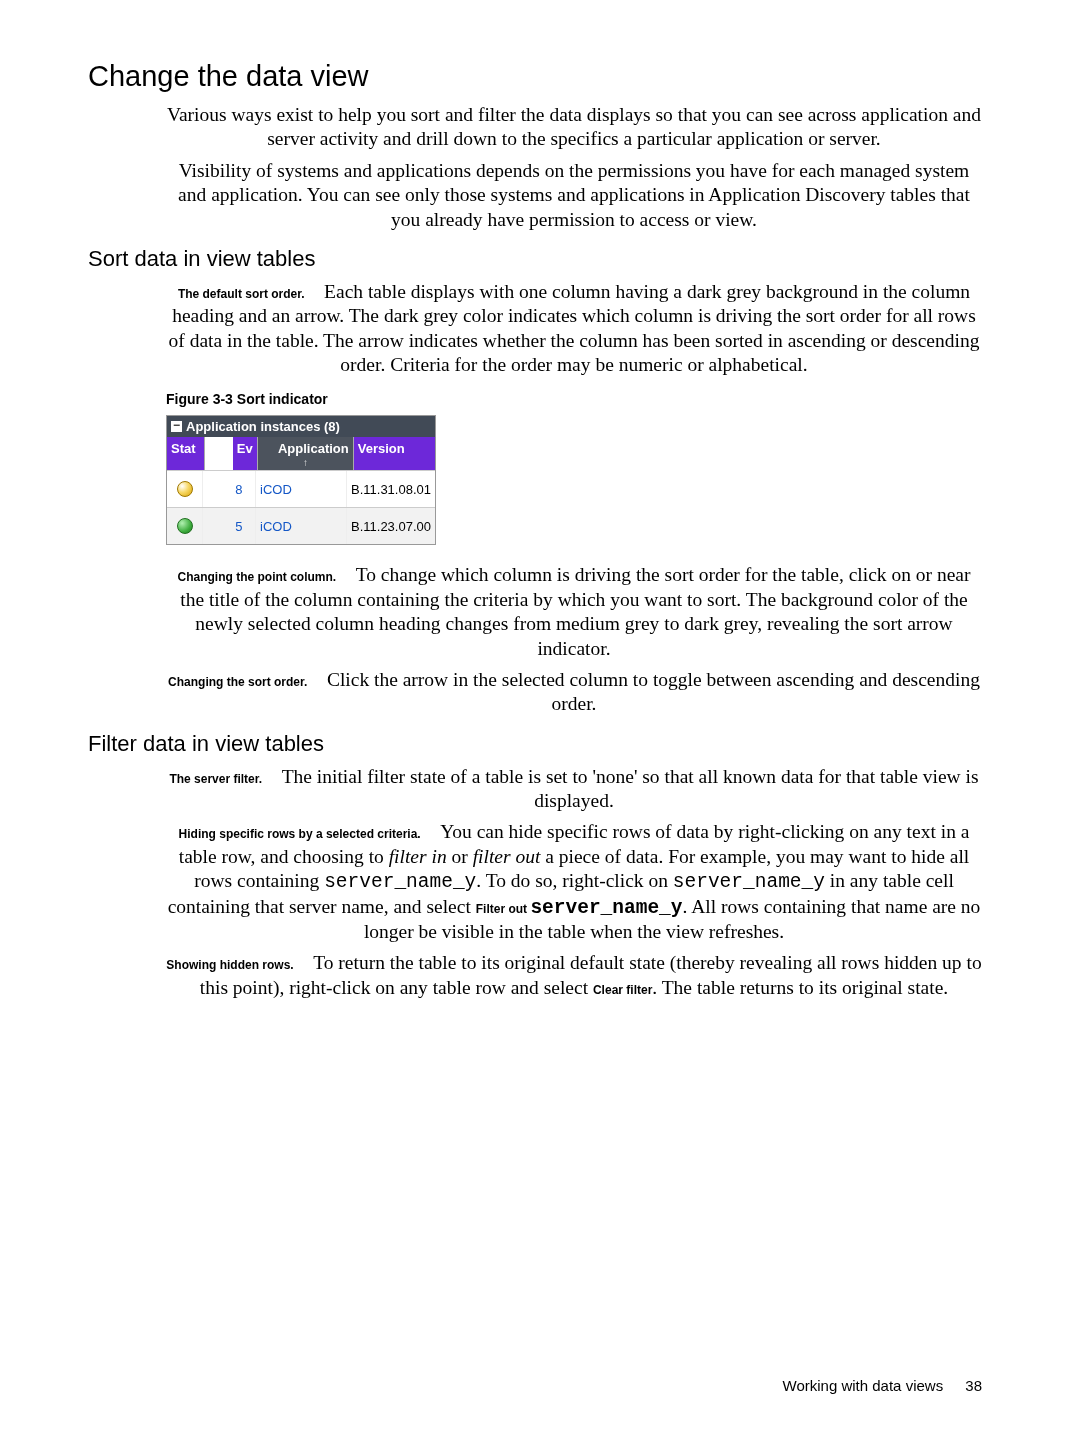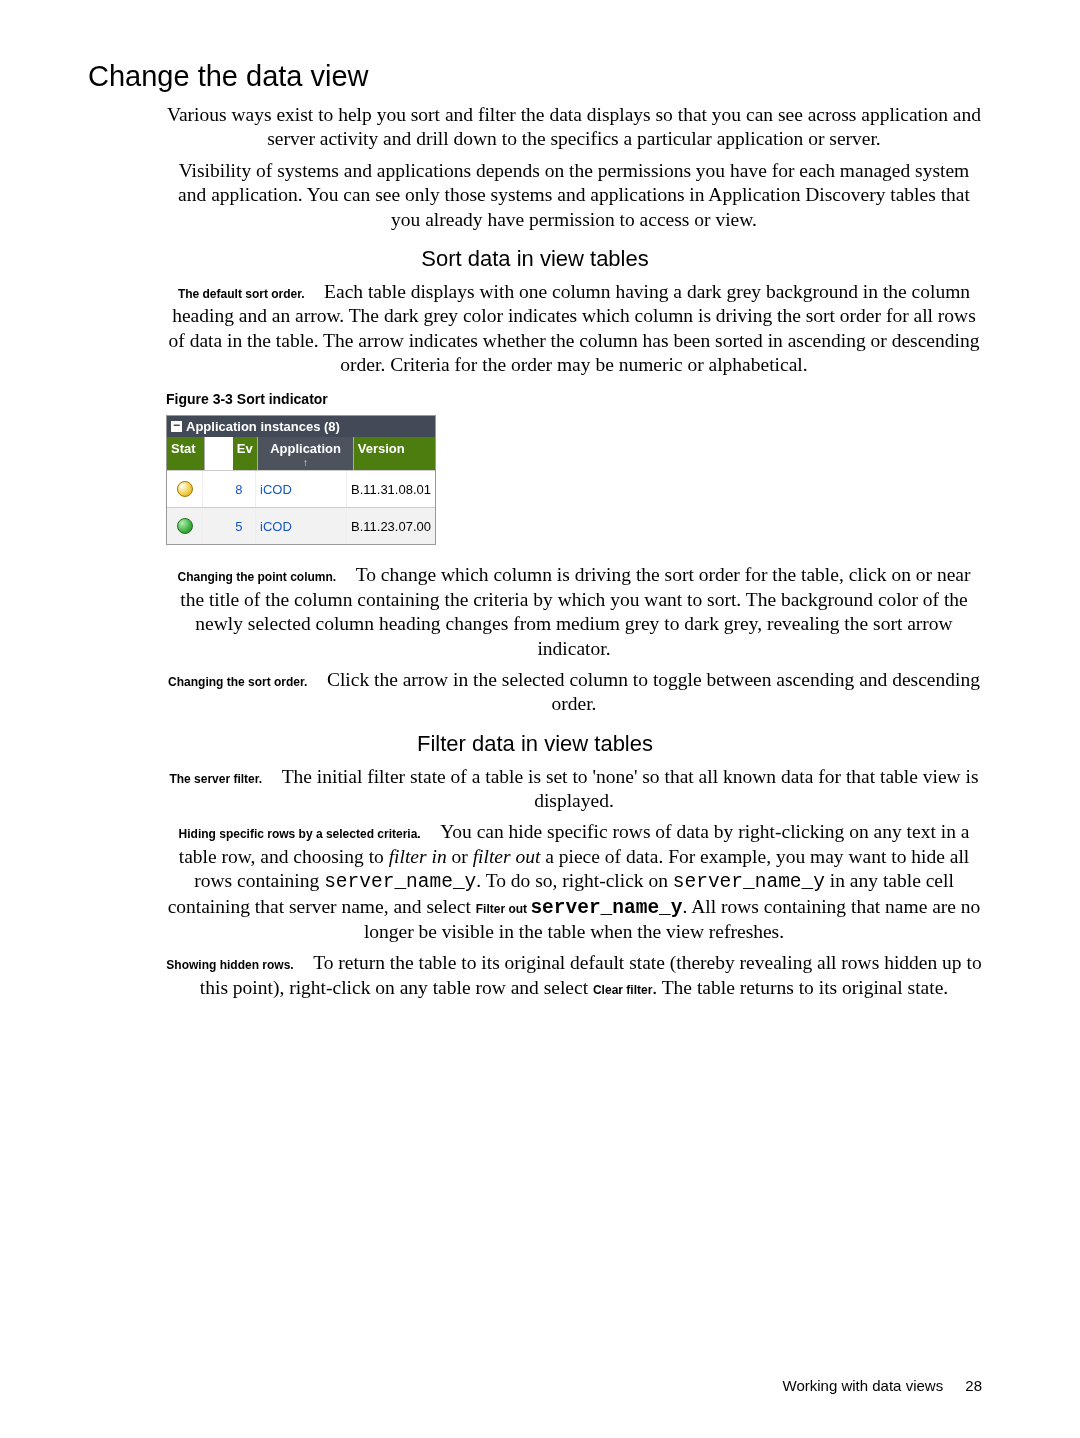--- a/index.html
+++ b/index.html
@@ -19,21 +19,20 @@
     margin-bottom: 10px;
     margin-left: -10px;
   }
   .h2 {
     font-family: Helvetica, Arial, sans-serif;
     font-weight: 300;
     font-size: 22px;
     margin-top: 14px;
     margin-bottom: 8px;
     margin-left: -10px;
-    text-align: center;
   }
   .body-text {
     font-size: 19.5px;
     line-height: 1.25;
     margin-left: 68px;
     margin-bottom: 7px;
     text-align: center;
   }
   .bold-run {
     font-family: Helvetica, Arial, sans-serif;
@@ -76,31 +75,31 @@
     background: #fff;
     color: #333;
     font-size: 12px;
     line-height: 9px;
     text-align: center;
     font-weight: bold;
     display: inline-block;
   }
   .fig-head-row { display: flex; }
   .fig-head-cell {
-    background: #4d7c0f;
+    background: #6d28d9;
     color: #fff;
     font-weight: bold;
     padding: 4px 4px 14px 4px;
     border-right: 1px solid #aaa;
     position: relative;
   }
   .fig-head-cell.sel { background: #4c535d; }
   .col-stat { width: 42px; }
   .col-ev   { width: 28px; margin-left: 28px; }
-  .col-app  { width: 108px; text-align: center; }
+  .col-app  { width: 108px; text-align: right; }
   .col-ver  { width: 92px; text-align: left; border-right: none; }
   .sort-arrow {
     position: absolute;
     bottom: 2px;
     left: 50%;
     transform: translateX(-50%);
     color: #e0e0e0;
     font-size: 10px;
   }
   .fig-row { display: flex; border-top: 1px solid #ccc; }
@@ -202,14 +201,14 @@
   &nbsp;&nbsp;&nbsp;<span>You can hide specific rows of data by right-clicking on any text in a table row, and choosing to </span><span class="ital">filter in</span><span> or </span><span class="ital">filter out</span><span> a piece of data. For example, you may want to hide all rows containing </span><span class="mono">server_name_y</span><span>. To do so, right-click on </span><span class="mono">server_name_y</span><span> in any table cell containing that server name, and select </span><span class="bold-run">Filter out </span><span class="mono-bold">server_name_y</span><span>. All rows containing that name are no longer be visible in the table when the view refreshes.</span>
 </p>
 
 <p class="body-text">
   <span class="bold-run">Showing hidden rows.</span>
   &nbsp;&nbsp;&nbsp;<span>To return the table to its original default state (thereby revealing all rows hidden up to this point), right-click on any table row and select </span><span class="bold-run">Clear filter</span><span>. The table returns to its original state.</span>
 </p>
 
 <div class="footer">
   <span>Working with data views</span>
-  <span class="pn">28</span>
+  <span class="pn">38</span>
 </div>
 
 </body></html>

